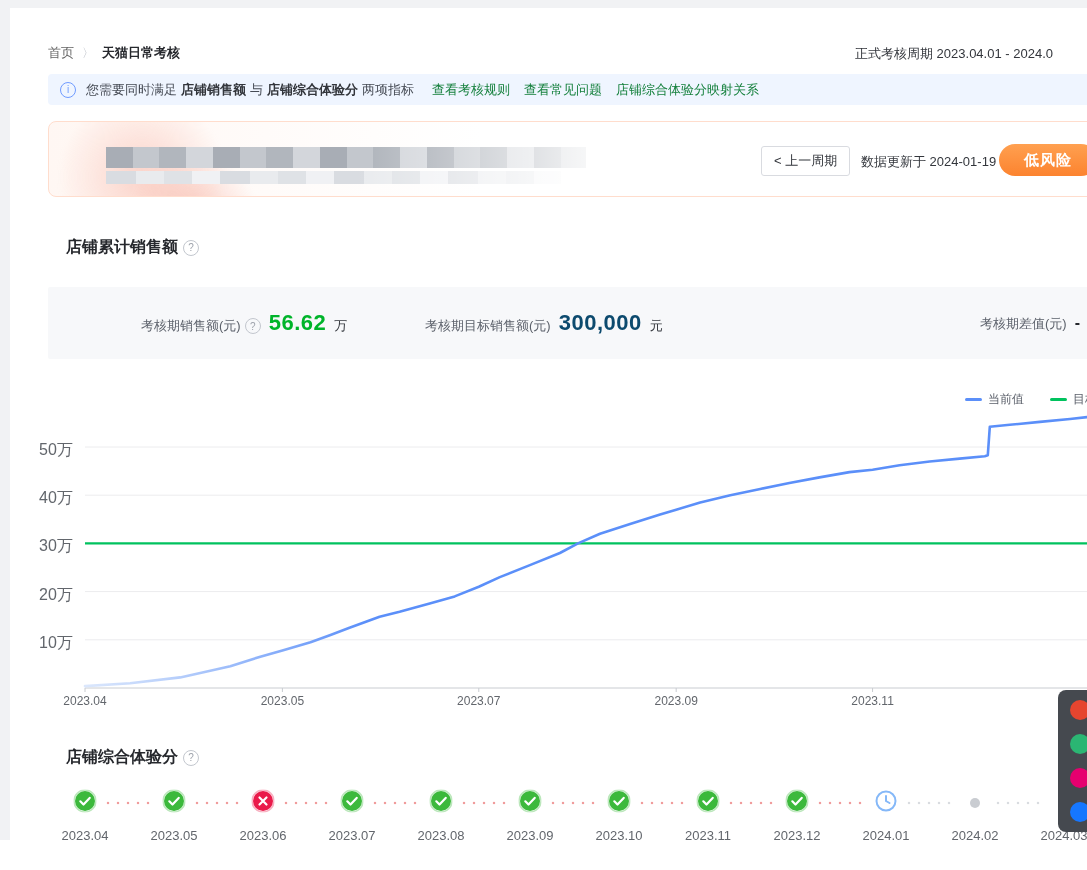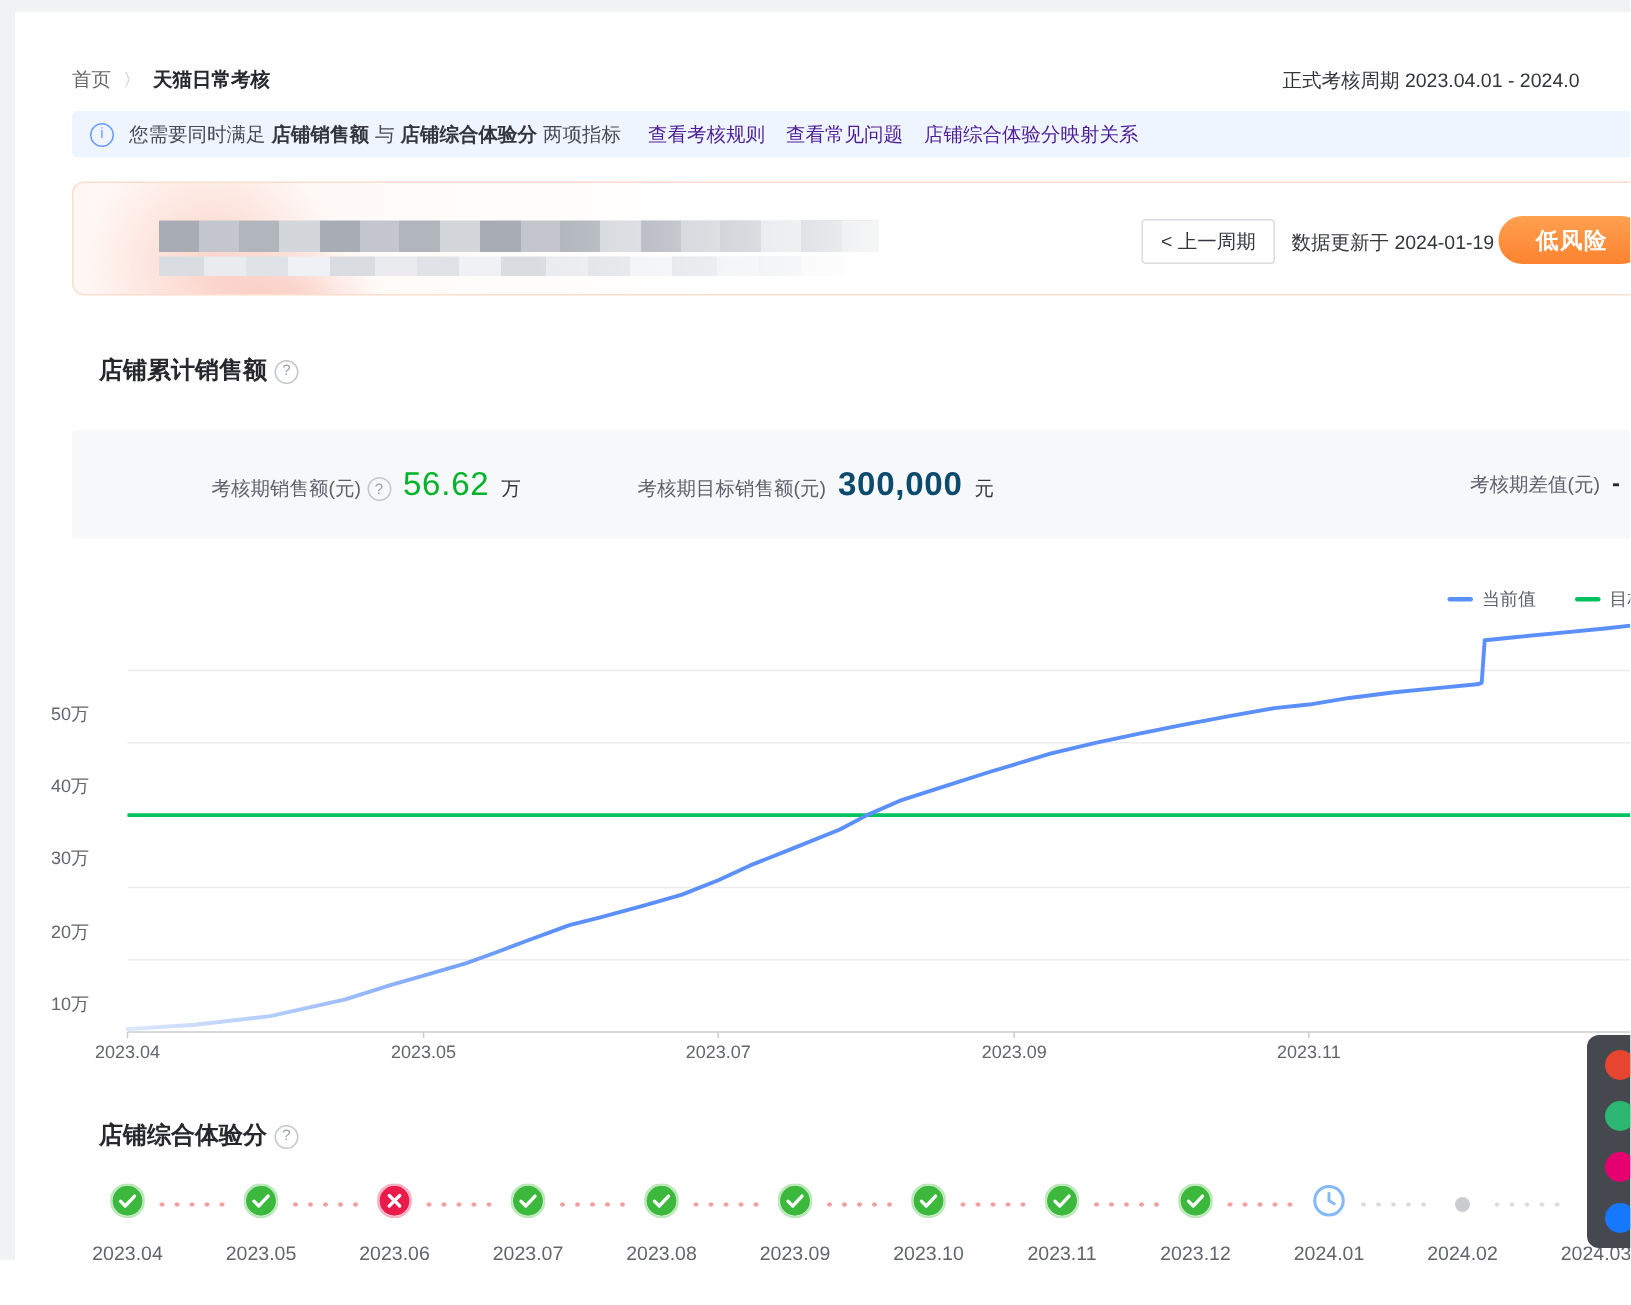--- a/index.html
+++ b/index.html
@@ -17,21 +17,21 @@
   #breadcrumb .crumb-cur{color:#26282d;font-weight:bold;}
   #cycle-text{position:absolute;left:845px;top:37px;font-size:13px;color:#33363c;white-space:nowrap;}
 
   
   #banner{position:absolute;left:38px;top:66px;width:1085px;height:31px;background:#eff5ff;border-radius:4px;
           display:flex;align-items:center;font-size:13px;color:#464b55;padding-left:12px;box-sizing:border-box;gap:4px;}
   .info-icon{width:14px;height:14px;border:1px solid #6f9bff;border-radius:50%;color:#6f9bff;font-size:10px;
              display:inline-flex;align-items:center;justify-content:center;margin-right:6px;flex:none;font-style:normal;}
   #banner b{color:#33363c;}
   #banner-links{display:flex;gap:14px;margin-left:14px;}
-  #banner-links a{color:#4c1d95;text-decoration:none;cursor:pointer;}
+  #banner-links a{color:#15803d;text-decoration:none;cursor:pointer;}
 
   
   #store-card{position:absolute;left:38px;top:113px;width:1085px;height:76px;border:1px solid #ffddcd;border-radius:8px;
               background:linear-gradient(90deg,#fff7f3 0%,#ffffff 40%);box-sizing:border-box;overflow:hidden;}
   .card-deco1{position:absolute;left:8px;top:-30px;width:170px;height:170px;border-radius:50%;
               background:radial-gradient(circle,rgba(246,166,148,.45) 0%,rgba(246,166,148,0) 70%);filter:blur(2px);}
   .card-deco2{position:absolute;left:80px;top:30px;width:130px;height:130px;border-radius:50%;
               background:radial-gradient(circle,rgba(243,140,118,.38) 0%,rgba(243,140,118,0) 70%);filter:blur(2px);}
   .blur-bar1{position:absolute;left:57px;top:25px;width:480px;height:21px;
      background:repeating-linear-gradient(90deg,#a8adb5 0 27px,#c3c7cd 27px 53px,#b1b6bd 53px 80px,#d3d6db 80px 107px);}
@@ -51,31 +51,31 @@
   #sales-title{top:229px;}
   #exp-title{top:739px;}
   .help-icon{width:14px;height:14px;border:1px solid #c3c7ce;border-radius:50%;color:#9da2ab;font-size:10px;font-weight:normal;
              display:inline-flex;align-items:center;justify-content:center;cursor:pointer;}
 
   
   #stats-row{position:absolute;left:38px;top:279px;width:1085px;height:72px;background:#f7f8fa;border-radius:2px;}
   .stat{position:absolute;top:50%;transform:translateY(-50%);display:flex;align-items:baseline;gap:8px;white-space:nowrap;}
   .stat-label{font-size:13px;color:#5c616b;display:flex;align-items:center;gap:4px;}
   .stat-value{font-size:22px;color:#0c4a6e;letter-spacing:.5px;font-weight:bold;}
-  .stat-value.green{color:#00b42a;font-weight:normal;}
+  .stat-value.green{color:#00b42a;font-weight:bold;}
   .stat-unit{font-size:13px;color:#33363c;}
   #stat-1{left:93px;} #stat-2{left:377px;} #stat-3{left:692px;} #stat-4{left:932px;}
   .stat-dash{font-size:16px;font-weight:bold;color:#26282d;}
 
   
   #chart-svg{position:absolute;left:0;top:0;pointer-events:none;}
   #legend{position:absolute;left:955px;top:383px;display:flex;gap:26px;white-space:nowrap;}
   .legend-item{display:flex;align-items:center;gap:6px;font-size:12px;color:#5c616b;cursor:pointer;}
   .legend-marker{width:17px;height:3px;border-radius:2px;display:inline-block;}
-  .axis-label-y{position:absolute;width:44px;text-align:left;font-size:12px;color:#62666c;margin-top:28px;}
+  .axis-label-y{position:absolute;width:44px;text-align:center;font-size:16px;color:#62666c;}
   .axis-label-x{position:absolute;font-size:12px;color:#62666c;transform:translateX(-50%);white-space:nowrap;}
 
   
   .tl-icon{position:absolute;transform:translate(-50%,-50%);}
   .tl-dot-future{width:10px;height:10px;border-radius:50%;background:#c9ccd1;}
   .tl-connector{position:absolute;height:4px;top:793px;
      background-image:radial-gradient(circle,var(--dotc) 1.4px,transparent 1.6px);
      background-size:10px 4px;background-repeat:repeat-x;}
   .tl-label{position:absolute;transform:translateX(-50%);top:820px;font-size:13px;color:#62666c;white-space:nowrap;}
 

